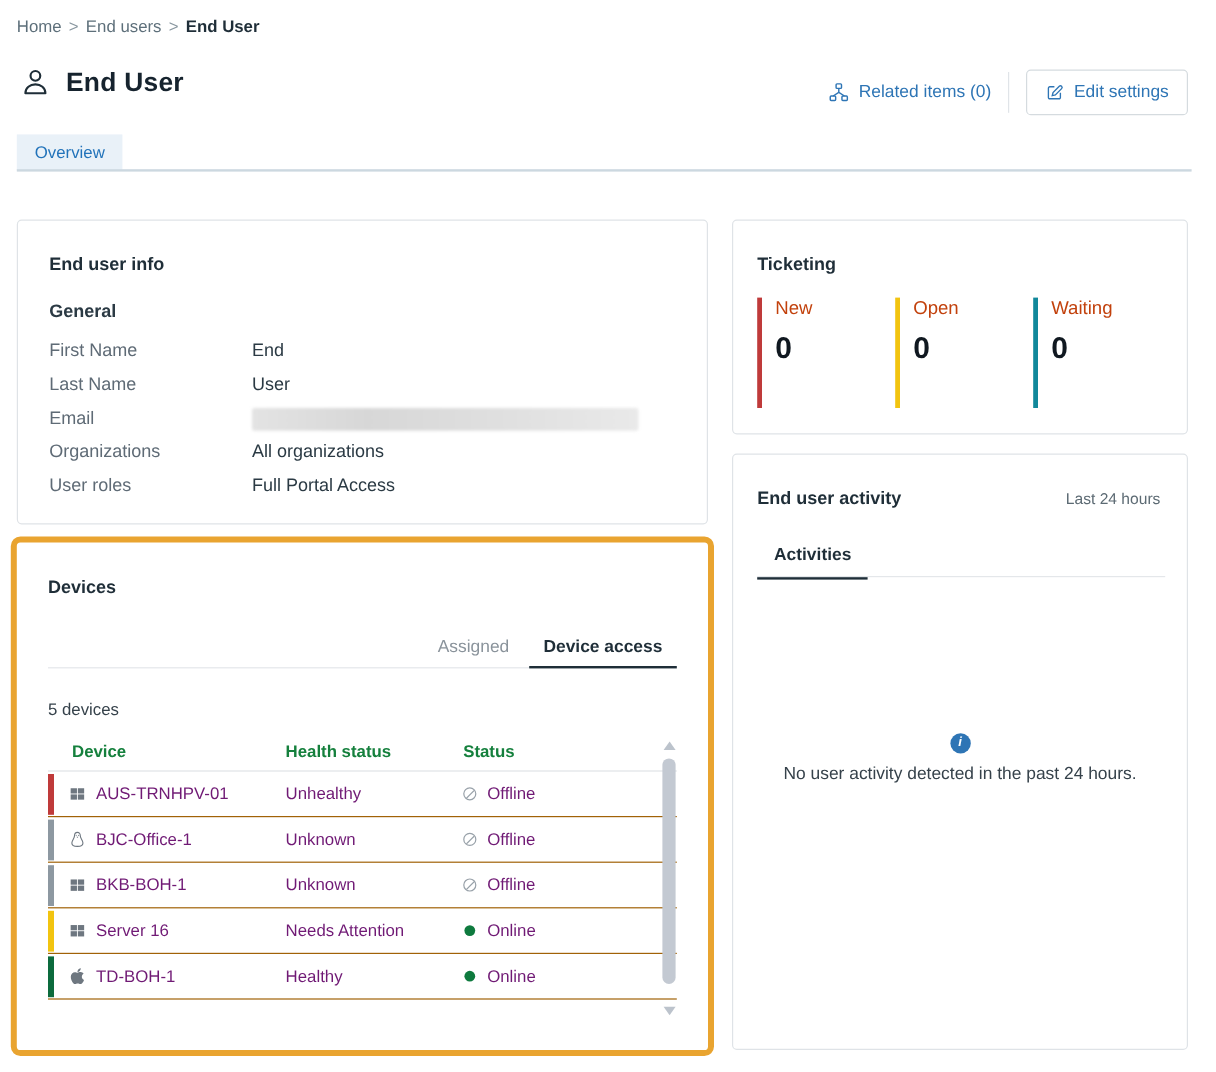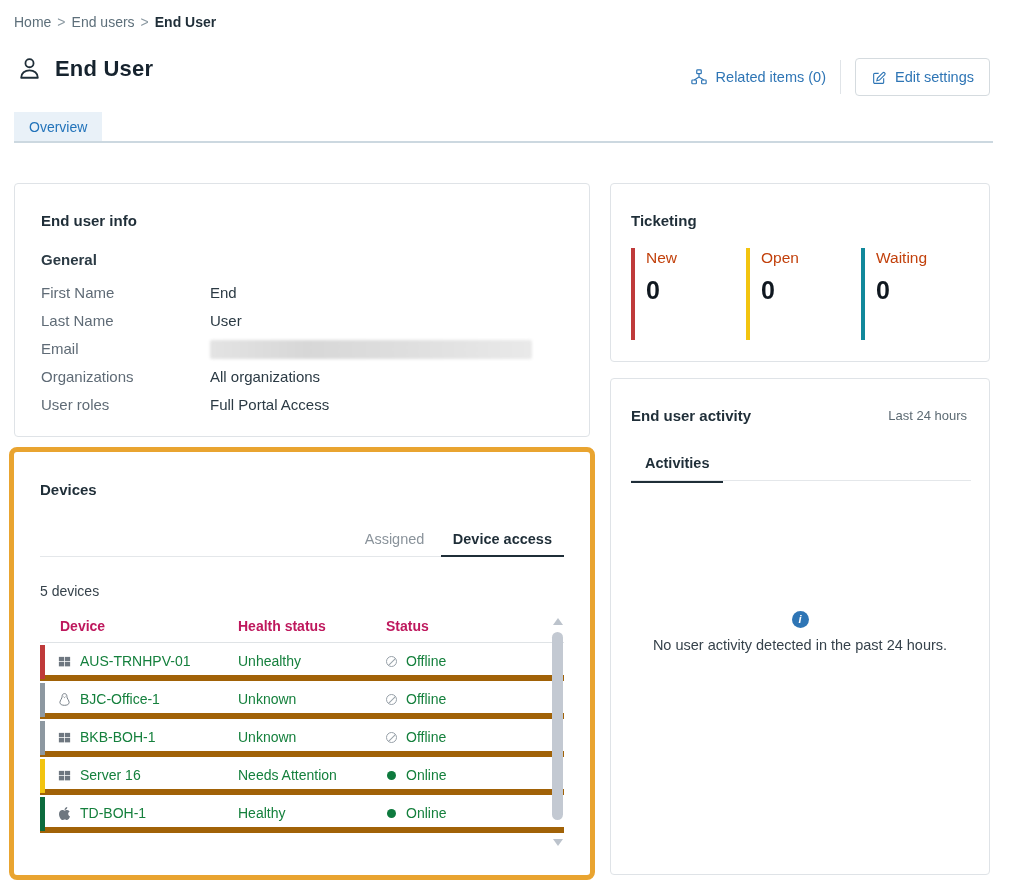--- a/index.html
+++ b/index.html
@@ -45,25 +45,25 @@
   
   .devices-highlight { position:absolute; left:9px; top:447px; width:586px; height:433px; border:5px solid #e9a430; border-radius:8px; background:#fff;text-align:right; }
   .devices-inner { position:relative; width:100%; height:100%; }
   #devices-title { position:absolute; left:26px; top:29px; }
   .devices-tabs { position:absolute; left:26px; top:75px; width:524px; border-bottom:1px solid #e4e7ea; height:30px; }
   .dtab { display:inline-block; font-size:14.5px; padding:4px 12px 8px; cursor:pointer; color:#8a939b; }
   .dtab.active { color:#1f2e38; font-weight:700; border-bottom:2px solid #1f2e38; margin-bottom:-1px; }
   .device-count { position:absolute; left:26px; top:131px; font-size:14px; color:#36424b; }
 
   .device-table { position:absolute; left:26px; top:158px; width:524px; }
-  .thead { position:relative; height:33px; border-bottom:1px solid #dfe3e6; font-size:14px; font-weight:700; color:#be185d; }
+  .thead { position:relative; height:33px; border-bottom:1px solid #dfe3e6; font-size:14px; font-weight:700; color:#15803d; }
   .thead .th-device { position:absolute; left:20px; top:8px; }
   .thead .th-health { position:absolute; left:198px; top:8px; }
   .thead .th-status { position:absolute; left:346px; top:8px; }
-  .device-row { position:relative; height:38px; border-bottom:6px solid #a16207; font-size:14px; color:#15803d; cursor:pointer; }
+  .device-row { position:relative; height:38px; border-bottom:1px solid #a16207; font-size:14px; color:#701a75; cursor:pointer; }
   .hbar { position:absolute; left:0; top:2px; width:5px; height:34px; background:#8d98a1; }
   .os-icon { position:absolute; left:17px; top:11px; width:15px; height:15px; }
   .os-icon svg { width:15px; height:15px; display:block; }
   .dev-name { position:absolute; left:40px; top:10px; }
   .dev-health { position:absolute; left:198px; top:10px; }
   .dev-status { position:absolute; left:346px; top:10px; display:flex; align-items:center; gap:9px; }
   .status-offline { width:11px; height:11px; border:1.4px solid #98a1a9; border-radius:50%; position:relative; overflow:hidden; }
   .status-offline::after { content:""; position:absolute; left:-2px; top:4px; width:15px; height:1.4px; background:#98a1a9; transform:rotate(-45deg); }
   .status-online { width:9px; height:9px; margin:1px; border-radius:50%; background:#0e7a3e; }
 

